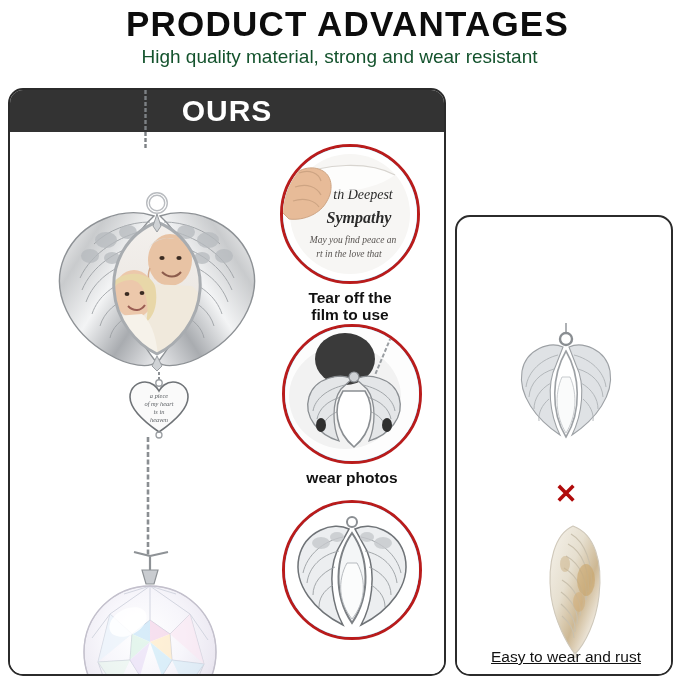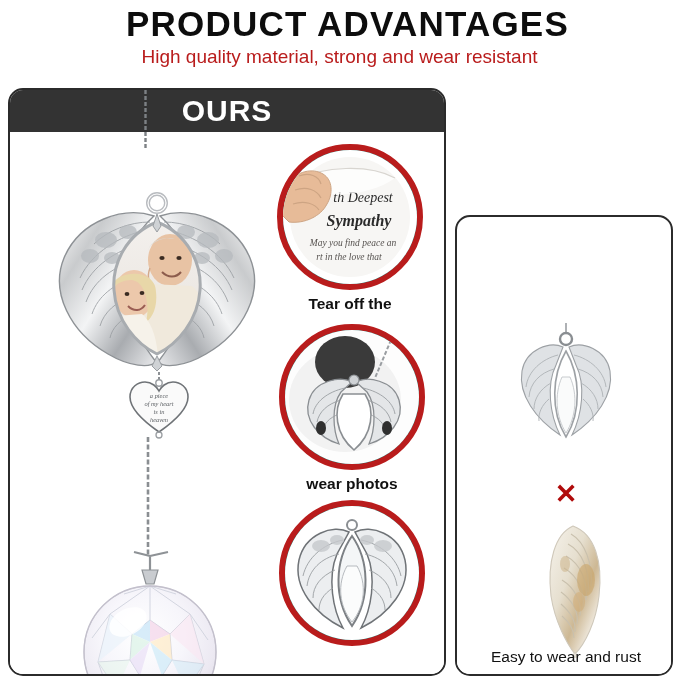--- a/index.html
+++ b/index.html
@@ -8,21 +8,21 @@
 
   
   .title{
     position:absolute;left:0;top:4px;width:679px;text-align:center;
     font-size:35px;font-weight:700;letter-spacing:1.2px;color:#0d0d0d;
     font-family:"Liberation Sans",sans-serif;
     padding-left:8px;
   }
   .subtitle{
     position:absolute;left:0;top:46px;width:679px;text-align:center;
-    font-size:19px;font-weight:400;color:#b91c1c;
+    font-size:19px;font-weight:400;color:#14532d;
   }
 
   
   .panel{position:absolute;border:2px solid #2b2b2b;border-radius:15px;background:#fff;box-sizing:border-box;overflow:hidden;}
   .panel-ours{left:8px;top:88px;width:438px;height:588px;z-index:2;}
   .panel-others{left:455px;top:215px;width:218px;height:461px;z-index:1;}
 
   .panel-head{
     position:absolute;left:0;top:0;width:100%;background:#333333;
     display:flex;align-items:center;justify-content:center;
@@ -37,36 +37,36 @@
   
   .hang-chain{position:absolute;left:134px;top:0px;width:3px;height:58px;z-index:6;}
 
   .wings-photo{position:absolute;left:36px;top:54px;width:222px;height:185px;}
   .heart-charm{position:absolute;left:112px;top:240px;width:74px;height:68px;}
   .chain-long{position:absolute;left:136px;top:305px;width:4px;height:118px;}
   .crystal{position:absolute;left:52px;top:418px;width:176px;height:172px;}
 
   
   .callout{position:absolute;width:152px;text-align:center;}
-  .circ{width:134px;height:134px;border-radius:50%;border:6px solid #b91c1c;
-        margin:0 auto;overflow:hidden;position:relative;background:#0f766e;}
+  .circ{width:134px;height:134px;border-radius:50%;border:3px solid #b91c1c;
+        margin:0 auto;overflow:hidden;position:relative;background:#7dd3fc;}
   .cap{font-size:15.5px;line-height:1.12;font-weight:400;color:#111;margin-top:5px;}
   .cap b{font-weight:700;display:block;}
 
   .callout-1{left:264px;top:12px;}
   .callout-2{left:266px;top:192px;}
   .callout-3{left:266px;top:368px;}
 
   
   .o-item{position:absolute;width:218px;text-align:center;}
   .o-wings{left:0;top:60px;}
   .xmark{position:absolute;left:0;top:218px;width:218px;text-align:center;
          color:#b00b0b;font-size:27px;font-weight:700;line-height:1;}
   .o-wing-rust{left:0;top:255px;}
-  .o-cap{position:absolute;left:0;top:385px;width:218px;text-align:center;font-size:15.5px;color:#111;}
+  .o-cap{position:absolute;left:0;top:385px;width:218px;text-align:center;font-size:15.5px;color:#111;text-decoration:underline;}
 
   svg{display:block;}
 </style>
 </head>
 <body>
 
 <div class="page">
 
   <div class="title">PRODUCT ADVANTAGES</div>
   <div class="subtitle">High quality material, strong and wear resistant</div>
@@ -255,20 +255,21 @@
             <path d="M14 30 C 40 16 86 14 112 28" fill="none" stroke="#d8d5d0" stroke-width="1.2"></path>
 
             <path d="M2 36 C 14 20 30 18 40 24 C 50 30 50 44 44 54 C 38 66 22 74 6 72 L -6 60 Z" fill="#e7bb98" stroke="#cda483" stroke-width="1"></path>
             <path d="M16 26 C 26 22 36 26 38 34" fill="none" stroke="#cda483" stroke-width="1.2"></path>
             <path d="M12 40 C 24 36 34 40 38 48" fill="none" stroke="#cda483" stroke-width="1.2"></path>
             <path d="M10 54 C 22 50 32 54 36 60" fill="none" stroke="#cda483" stroke-width="1.2"></path>
           </svg>
         </div>
         <div class="cap">
           <b>Tear off the</b>
+          <b>film to use</b>
         </div>
       </div>
 
       <div class="callout callout-2">
         <div class="circ">
           <svg viewBox="0 0 134 134" width="134" height="134">
             <rect x="0" y="0" width="134" height="134" fill="#fdfdfd"></rect>
             <ellipse cx="60" cy="70" rx="56" ry="52" fill="#f2f2f2"></ellipse>
 
             <ellipse cx="60" cy="32" rx="30" ry="26" fill="#3a3a3a"></ellipse>

